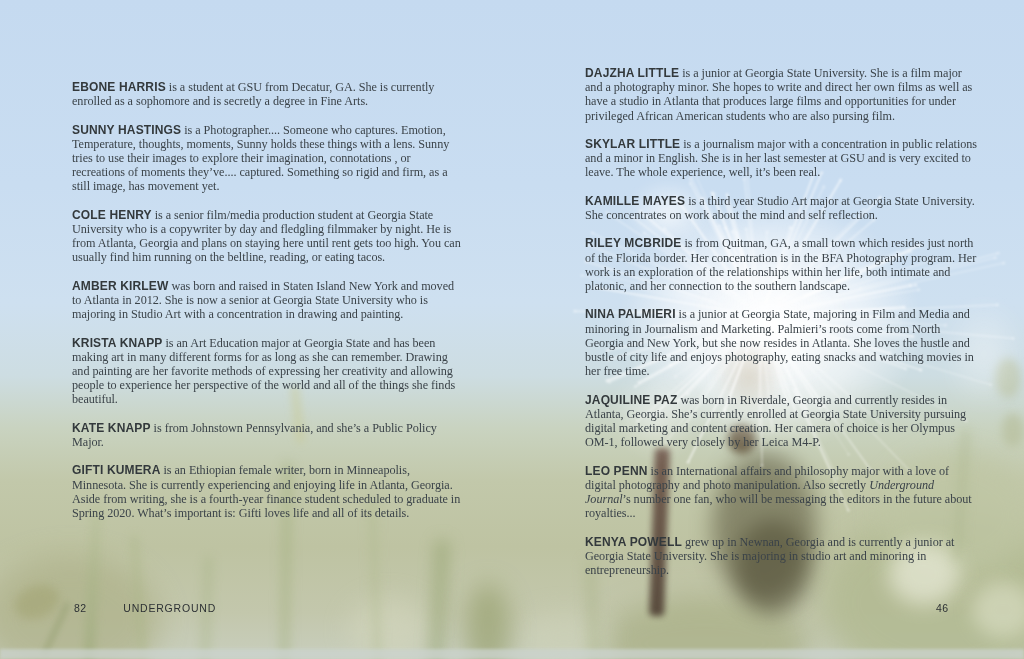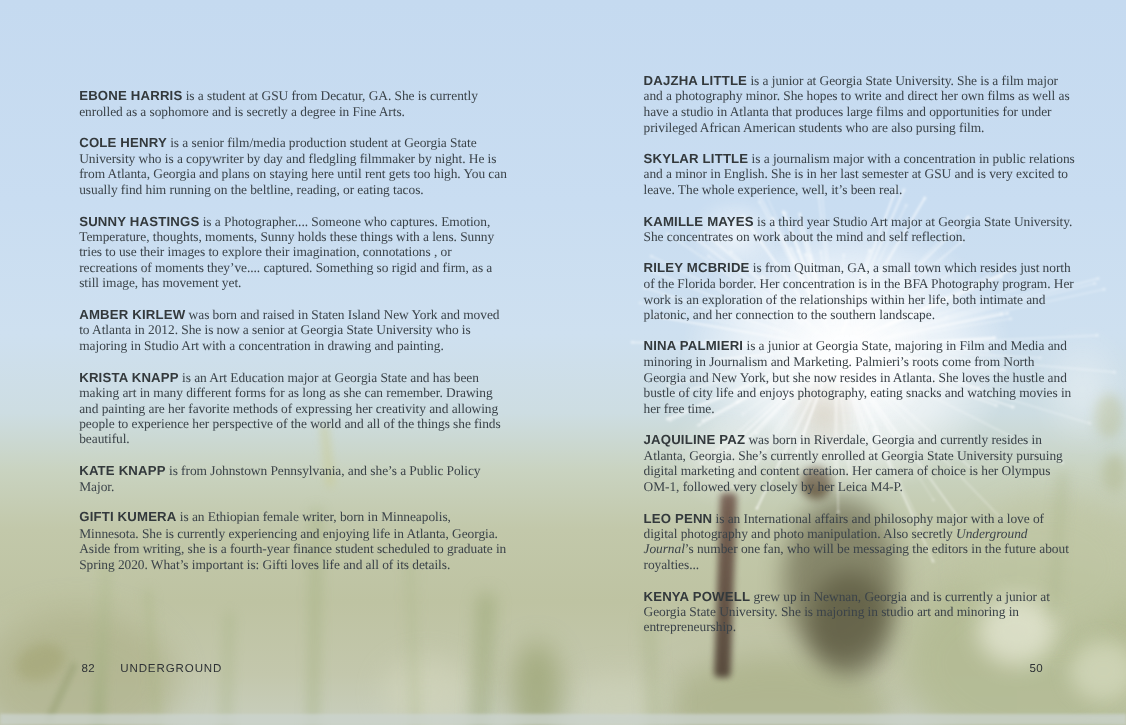--- a/index.html
+++ b/index.html
@@ -29,21 +29,21 @@
   .bio-name{
     font-family:"Liberation Sans",sans-serif;font-weight:700;
     font-size:12px;letter-spacing:0.15px;color:#33393c;
   }
   .bio em{}
   .footer{
     position:absolute;font-family:"Liberation Sans",sans-serif;
     font-size:10.5px;color:#2d3134;letter-spacing:0.3px;
   }
   .footer-left{left:74px;top:602px;}
-  .footer-left .journal{margin-left:23px;letter-spacing:0.8px;}
+  .footer-left .journal{margin-left:37px;letter-spacing:0.8px;}
   .footer-right{left:936px;top:602px;}
 </style>
 </head>
 <body>
 
 <div class="spread">
 
   <div class="layer bg-base"></div>
 
   <div class="blob" style="left:-20px;top:555px;width:180px;height:130px;background:#aeb189;filter:blur(14px);opacity:.7;"></div>
@@ -305,22 +305,22 @@
         <line x1="728.7738027629497" y1="294.89579355157747" x2="606.7237704215984" y2="212.40835327779536" stroke="#ffffff" stroke-width="1.252375249682169" stroke-opacity="0.3734233466784579"></line>
         <circle cx="606.7237704215984" cy="212.40835327779536" r="1.6" fill="#ffffff" fill-opacity="0.2613963426749205"></circle>
       </g>
   </svg>
 
   <div class="layer" style="left:0;top:649px;width:1024px;height:10px;background:#ccd4cf;opacity:.75;filter:blur(1.5px);"></div>
 
   <section class="col col-left">
     <div id="bios-left">
         <p class="bio"><span class="bio-name">EBONE HARRIS</span><span> is a student at GSU from Decatur, GA. She is currently enrolled as a sophomore and is secretly a degree in Fine Arts.</span></p>
+        <p class="bio"><span class="bio-name">SUNNY HASTINGS</span><span> is a Photographer.... Someone who captures. Emotion, Temperature, thoughts, moments, Sunny holds these things with a lens. Sunny tries to use their images to explore their imagination, connotations , or recreations of moments they’ve.... captured. Something so rigid and firm, as a still image, has movement yet.</span></p>
         <p class="bio"><span class="bio-name">COLE HENRY</span><span> is a senior film/media production student at Georgia State University who is a copywriter by day and fledgling filmmaker by night. He is from Atlanta, Georgia and plans on staying here until rent gets too high. You can usually find him running on the beltline, reading, or eating tacos.</span></p>
-        <p class="bio"><span class="bio-name">SUNNY HASTINGS</span><span> is a Photographer.... Someone who captures. Emotion, Temperature, thoughts, moments, Sunny holds these things with a lens. Sunny tries to use their images to explore their imagination, connotations , or recreations of moments they’ve.... captured. Something so rigid and firm, as a still image, has movement yet.</span></p>
         <p class="bio"><span class="bio-name">AMBER KIRLEW</span><span> was born and raised in Staten Island New York and moved to Atlanta in 2012. She is now a senior at Georgia State University who is majoring in Studio Art with a concentration in drawing and painting.</span></p>
         <p class="bio"><span class="bio-name">KRISTA KNAPP</span><span> is an Art Education major at Georgia State and has been making art in many different forms for as long as she can remember. Drawing and painting are her favorite methods of expressing her creativity and allowing people to experience her perspective of the world and all of the things she finds beautiful.</span></p>
         <p class="bio"><span class="bio-name">KATE KNAPP</span><span> is from Johnstown Pennsylvania, and she’s a Public Policy Major.</span></p>
         <p class="bio"><span class="bio-name">GIFTI KUMERA</span><span> is an Ethiopian female writer, born in Minneapolis, Minnesota. She is currently experiencing and enjoying life in Atlanta, Georgia. Aside from writing, she is a fourth-year finance student scheduled to graduate in Spring 2020. What’s important is: Gifti loves life and all of its details.</span></p>
       </div>
   </section>
   <div class="footer footer-left">
     <span>82</span><span class="journal">UNDERGROUND</span>
   </div>
 
@@ -330,16 +330,16 @@
         <p class="bio"><span class="bio-name">SKYLAR LITTLE</span><span> is a journalism major with a concentration in public relations and a minor in English. She is in her last semester at GSU and is very excited to leave. The whole experience, well, it’s been real.</span></p>
         <p class="bio"><span class="bio-name">KAMILLE MAYES</span><span> is a third year Studio Art major at Georgia State University. She concentrates on work about the mind and self reflection.</span></p>
         <p class="bio"><span class="bio-name">RILEY MCBRIDE</span><span> is from Quitman, GA, a small town which resides just north of the Florida border. Her concentration is in the BFA Photography program. Her work is an exploration of the relationships within her life, both intimate and platonic, and her connection to the southern landscape.</span></p>
         <p class="bio"><span class="bio-name">NINA PALMIERI</span><span> is a junior at Georgia State, majoring in Film and Media and minoring in Journalism and Marketing. Palmieri’s roots come from North Georgia and New York, but she now resides in Atlanta. She loves the hustle and bustle of city life and enjoys photography, eating snacks and watching movies in her free time.</span></p>
         <p class="bio"><span class="bio-name">JAQUILINE PAZ</span><span> was born in Riverdale, Georgia and currently resides in Atlanta, Georgia. She’s currently enrolled at Georgia State University pursuing digital marketing and content creation. Her camera of choice is her Olympus OM-1, followed very closely by her Leica M4-P.</span></p>
         <p class="bio"><span class="bio-name">LEO PENN</span><span> is an International affairs and philosophy major with a love of digital photography and photo manipulation. Also secretly </span><em>Underground Journal</em><span>’s number one fan, who will be messaging the editors in the future about royalties...</span></p>
         <p class="bio"><span class="bio-name">KENYA POWELL</span><span> grew up in Newnan, Georgia and is currently a junior at Georgia State University. She is majoring in studio art and minoring in entrepreneurship.</span></p>
       </div>
   </section>
   <div class="footer footer-right">
-    <span>50</span>
+    <span>46</span>
   </div>
 
 </div>
 
 </body></html>

